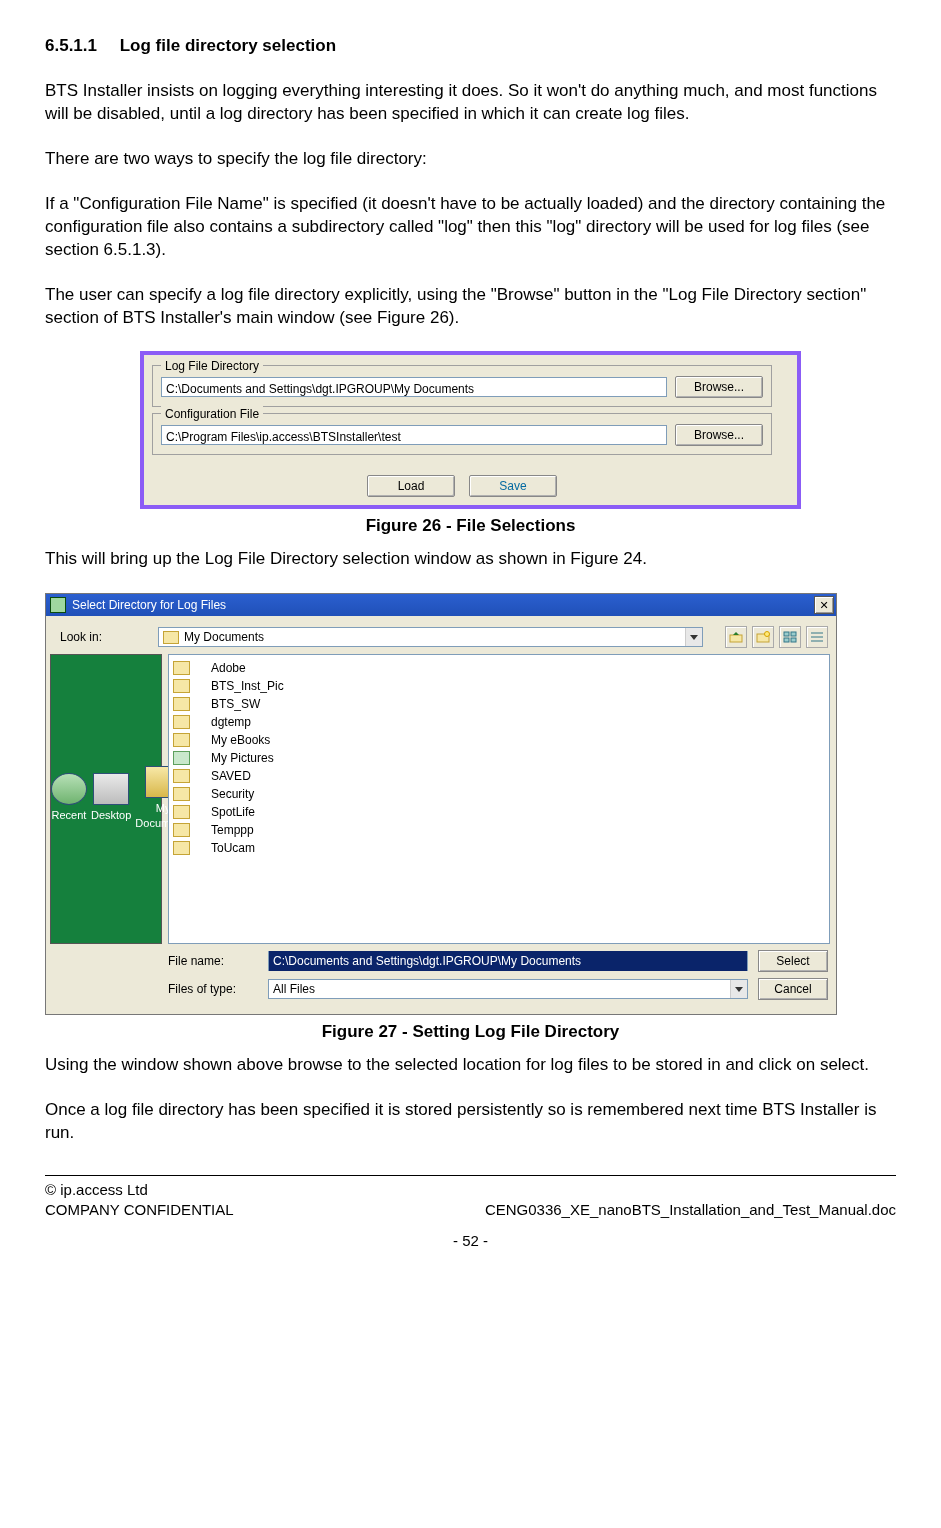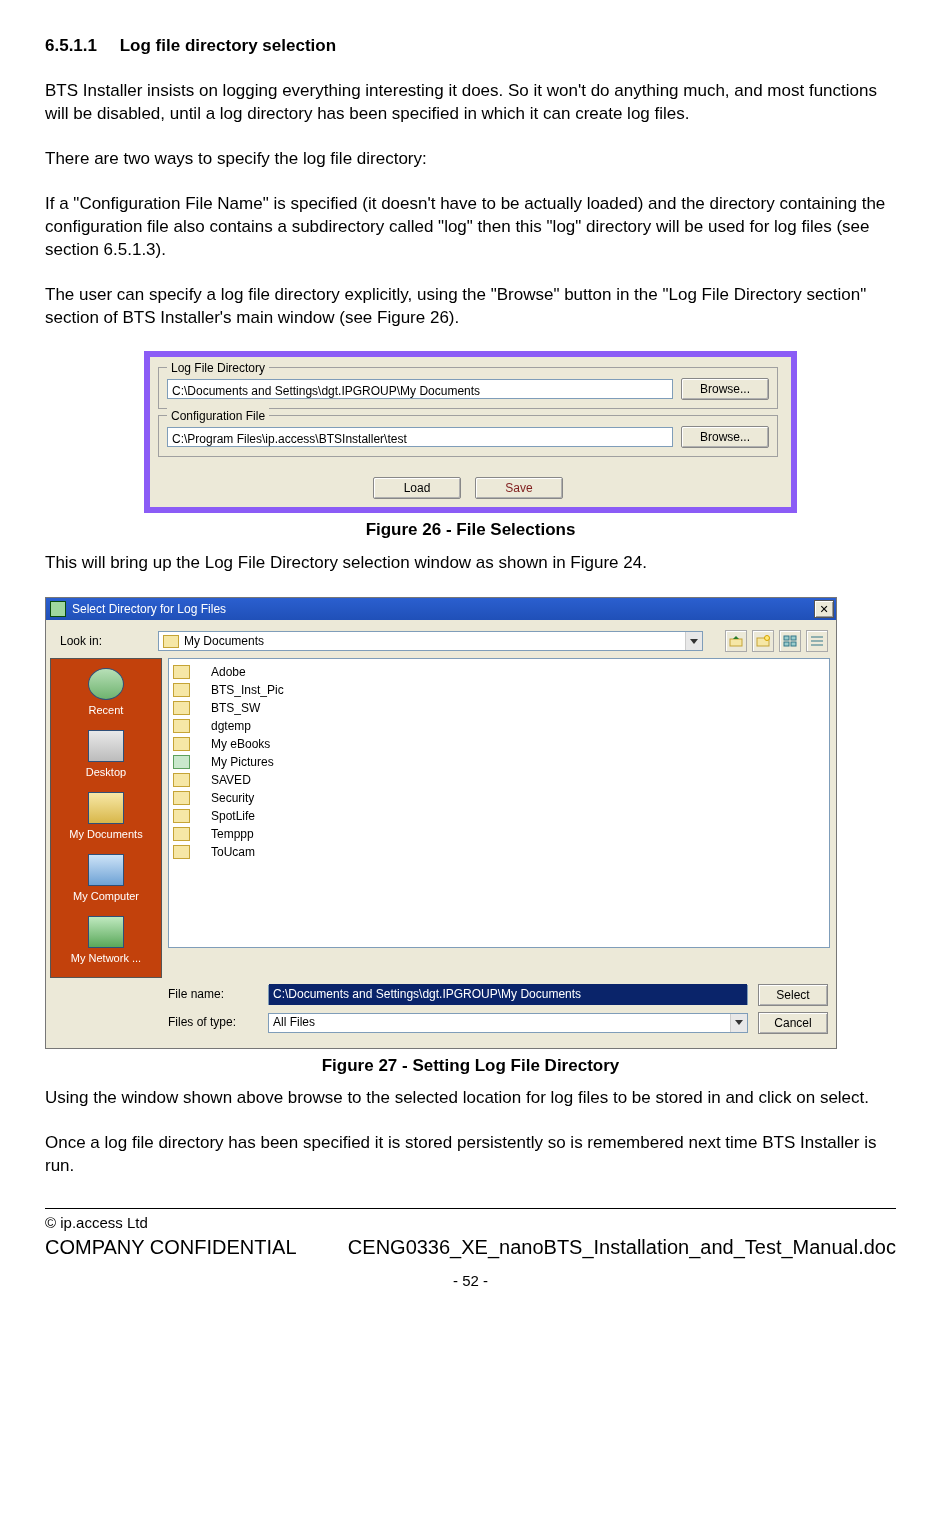--- a/index.html
+++ b/index.html
@@ -21,22 +21,22 @@
   }
   p {
     margin: 0 0 22px 0;
   }
 
   
   .fig26 {
     width: 620px;
     margin: 0 auto 6px auto;
     background: #ece9d8;
-    border: 6px solid #8b5cf6;
-    padding: 6px 13px 8px 8px;
+    border: 4px solid #8b5cf6;
+    padding: 6px 25px 8px 8px;
     font-family: Tahoma, Arial, sans-serif;
     font-size: 12px;
   }
   .groupbox {
     border: 1px solid #a0a0a0;
     margin: 4px 0 6px 0;
     padding: 10px 8px 8px 8px;
     position: relative;
   }
   .groupbox-legend {
@@ -68,21 +68,21 @@
     border: 1px solid #888;
     border-radius: 2px;
     height: 22px;
     min-width: 88px;
     font-size: 12px;
     font-family: Tahoma, Arial, sans-serif;
     box-shadow: inset 1px 1px 0 #fff, inset -1px -1px 0 #b0b0b0;
     cursor: default;
   }
   .winbtn.disabled {
-    color: #7f1d1d;
+    color: #0369a1;
   }
   .center-row {
     display: flex;
     justify-content: center;
     gap: 14px;
     margin-top: 20px;
   }
   .fig-caption {
     text-align: center;
     font-weight: bold;
@@ -180,24 +180,24 @@
     display: flex;
     align-items: center;
     justify-content: center;
   }
   .dialog-body {
     display: flex;
     padding: 0 0 2px 4px;
   }
   .places-bar {
     width: 110px;
-    background: #c2410c;
+    background: #15803d;
     border: 1px solid #555;
     display: flex;
-    flex-direction: column;
+    flex-direction: row;
     align-items: center;
     padding: 6px 0;
     gap: 4px;
   }
   .place {
     width: 96px;
     color: #fff;
     text-align: center;
     font-size: 11px;
     padding: 3px 0 5px 0;
@@ -298,21 +298,21 @@
     border: none;
     border-top: 1px solid #000;
     margin: 30px 0 4px 0;
   }
   .footer1 {
     font-size: 15px;
   }
   .footer2 {
     display: flex;
     justify-content: space-between;
-    font-size: 20px;
+    font-size: 15px;
   }
   .page-num {
     text-align: center;
     font-size: 15px;
     margin-top: 10px;
   }
 
   svg { display: block; }
 </style>
 </head>

